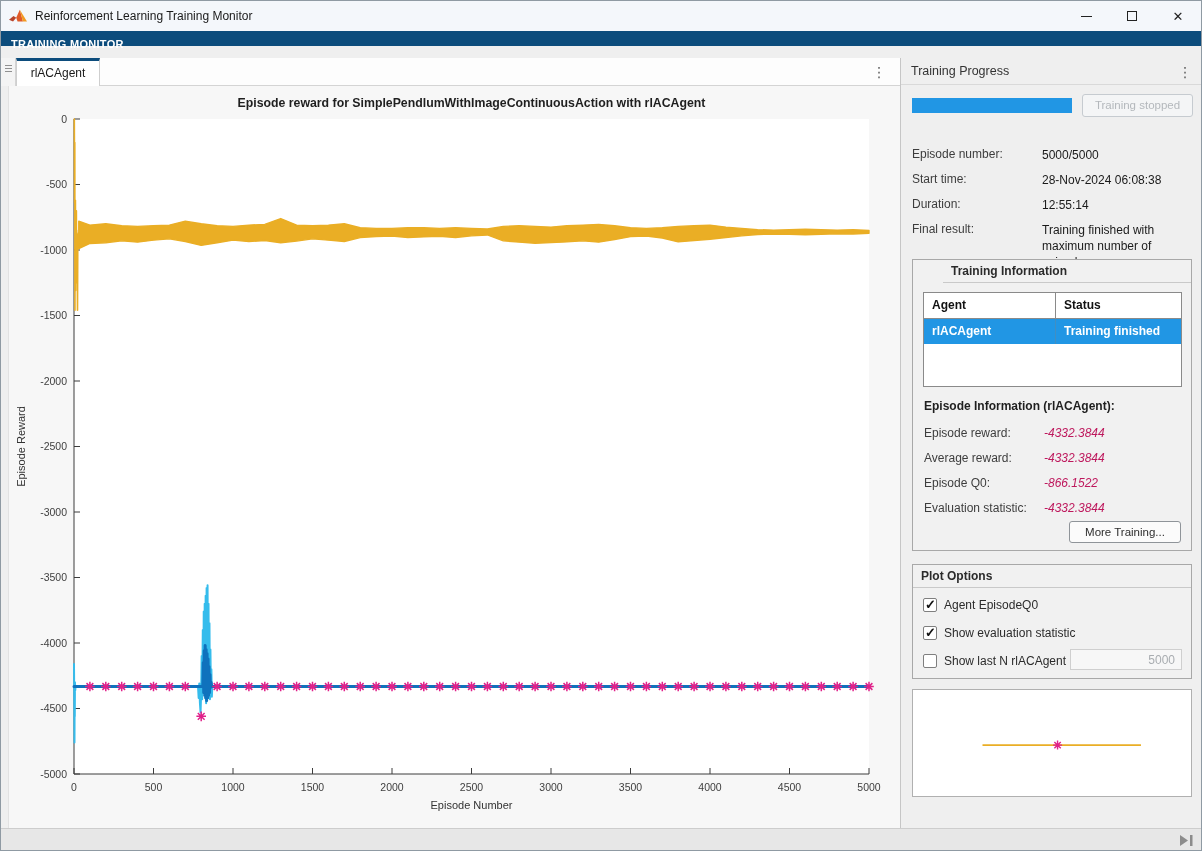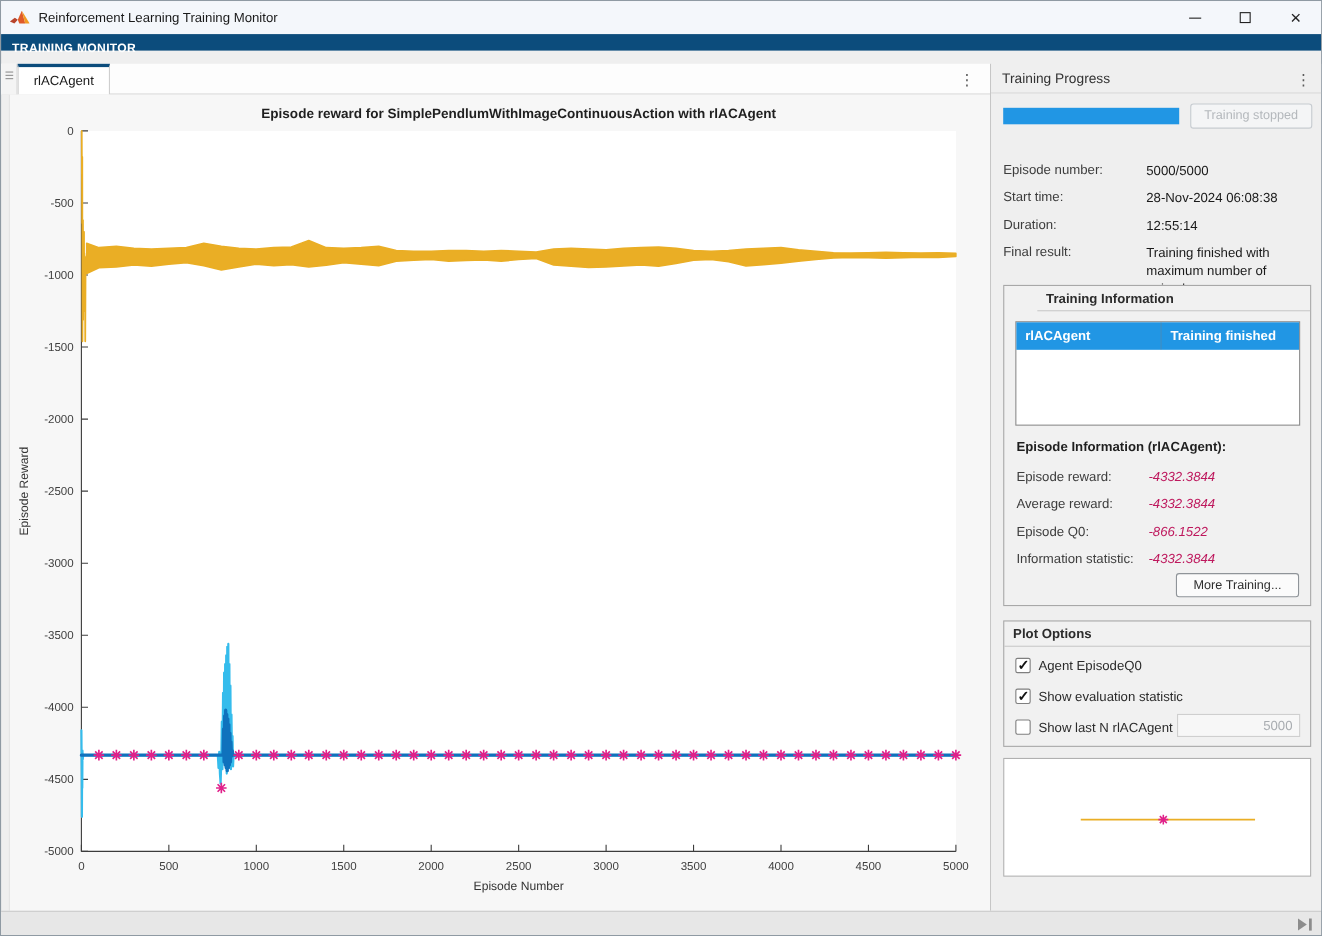--- a/index.html
+++ b/index.html
@@ -251,40 +251,44 @@
       <span class="fvalue">12:55:14</span>
     </div>
     <div class="fieldrow" style="top:164px">
       <span class="flabel">Final result:</span>
       <span class="fvalue">Training finished with maximum number of episodes.</span>
     </div>
 
     <div class="secbox" style="top:201px;height:292px;padding-left:30px;">
       <div class="sec-title">Training Information</div>
       <div class="agent-table">
+        <div class="at-header">
+          <div class="c1">Agent</div>
+          <div class="c2">Status</div>
+        </div>
         <div class="at-row selected">
           <div class="c1">rlACAgent</div>
           <div class="c2">Training finished</div>
         </div>
       </div>
       <div class="ep-title" style="top:139px">Episode Information (rlACAgent):</div>
       <div class="statrow" style="top:166px">
         <span class="flabel">Episode reward:</span>
         <span class="fvalue">-4332.3844</span>
       </div>
       <div class="statrow" style="top:191px">
         <span class="flabel">Average reward:</span>
         <span class="fvalue">-4332.3844</span>
       </div>
       <div class="statrow" style="top:216px">
         <span class="flabel">Episode Q0:</span>
         <span class="fvalue">-866.1522</span>
       </div>
       <div class="statrow" style="top:241px">
-        <span class="flabel">Information statistic:</span>
+        <span class="flabel">Evaluation statistic:</span>
         <span class="fvalue">-4332.3844</span>
       </div>
       <div class="btn more-details">More Training...</div>
     </div>
 
     <div class="secbox" style="top:506px;height:115px;">
       <div class="sec-title">Plot Options</div>
       <div class="cbrow" style="top:31px">
         <div class="checkbox checked" id="cb0"></div>
         <span class="cblabel">Agent EpisodeQ0</span>

